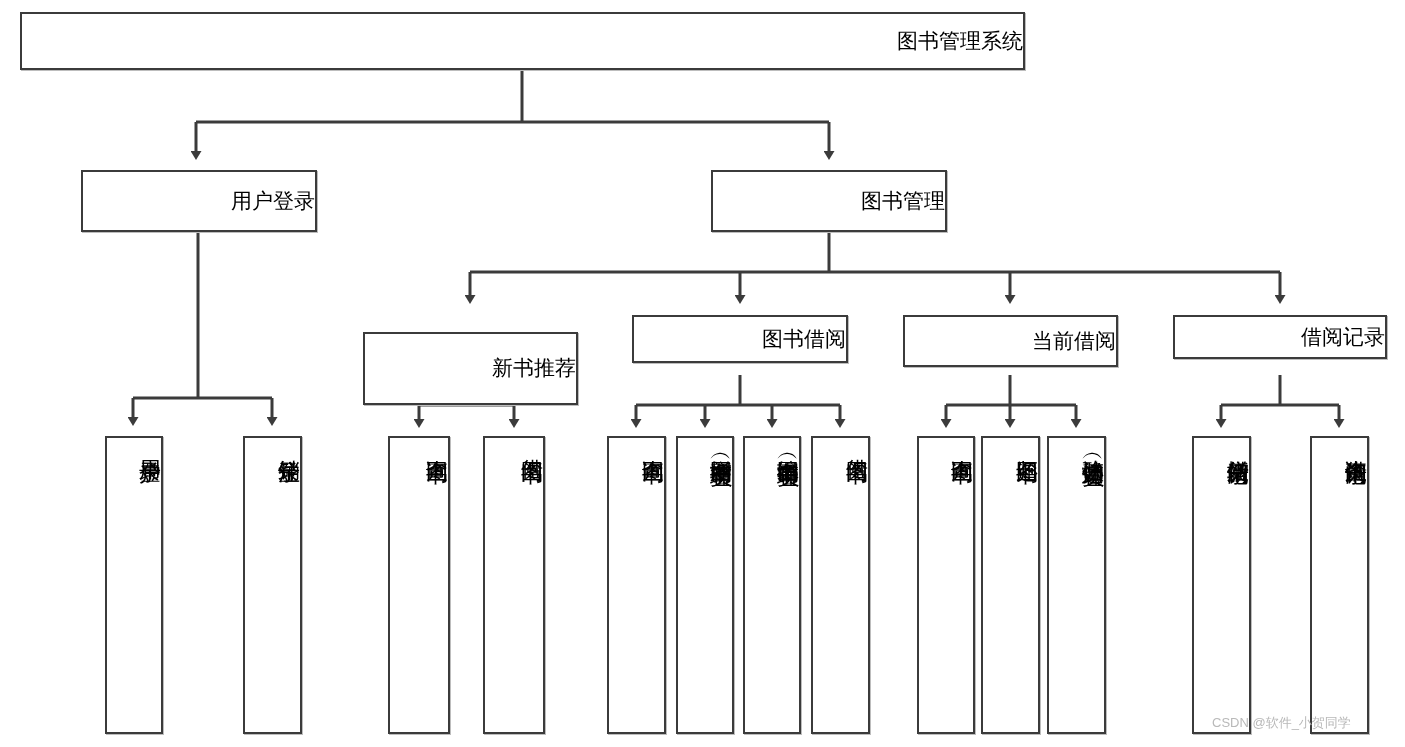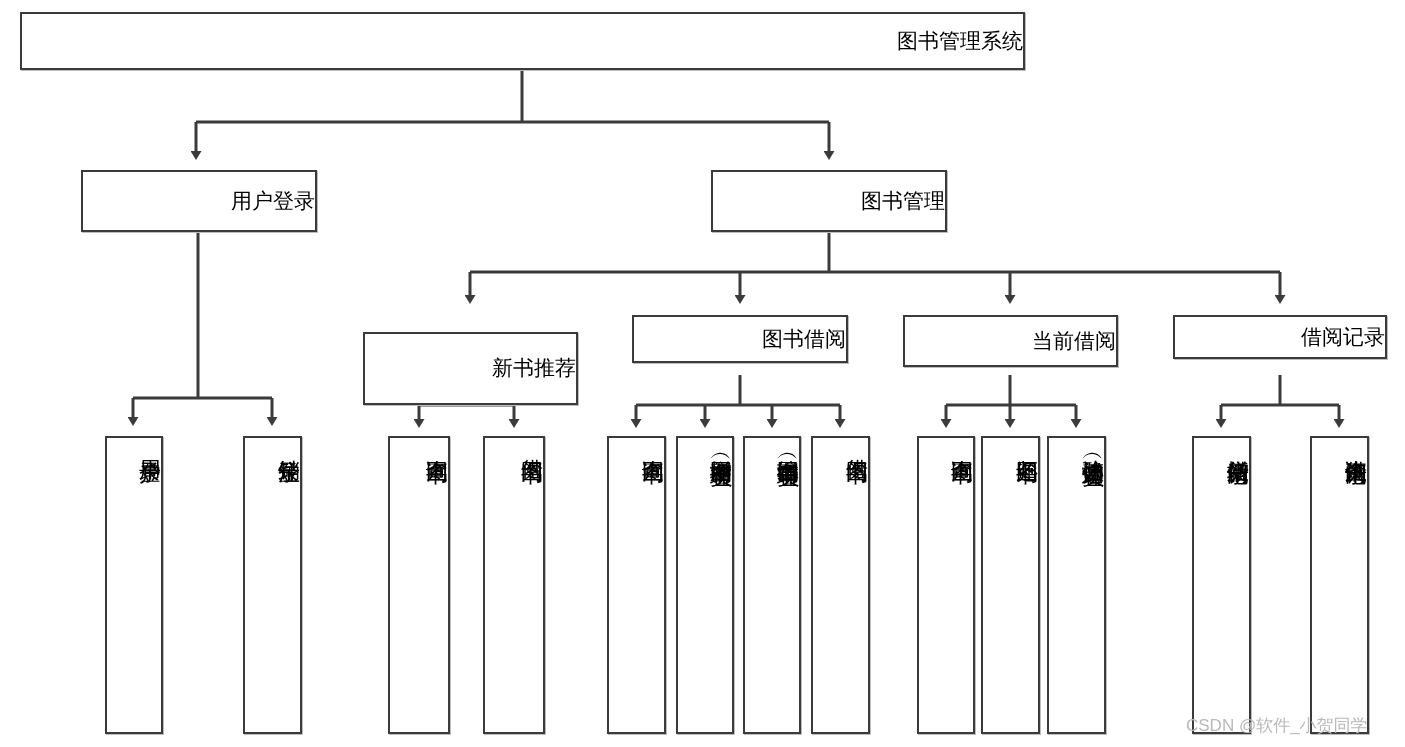--- a/index.html
+++ b/index.html
@@ -52,23 +52,23 @@
   }
   .node.vert .label {
     writing-mode: vertical-rl;
     text-orientation: upright;
     font-size: 22px;
     letter-spacing: 1px;
     line-height: 1;
   }
   #watermark {
     position: absolute;
-    left: 1186px;
+    left: 1212px;
     top: 714px;
-    font-size: 17px;
+    font-size: 13px;
     color: #b9b9b9;
     white-space: nowrap;
     z-index: 5;
     font-family: "Liberation Sans", "DejaVu Sans", sans-serif;
   }
 </style>
 </head>
 <body>
 
 <div id="canvas">

